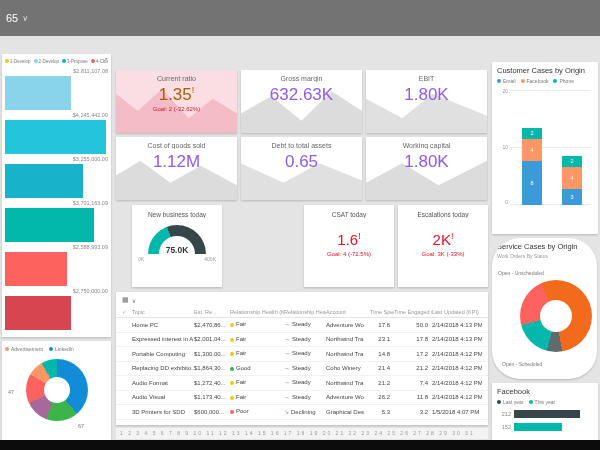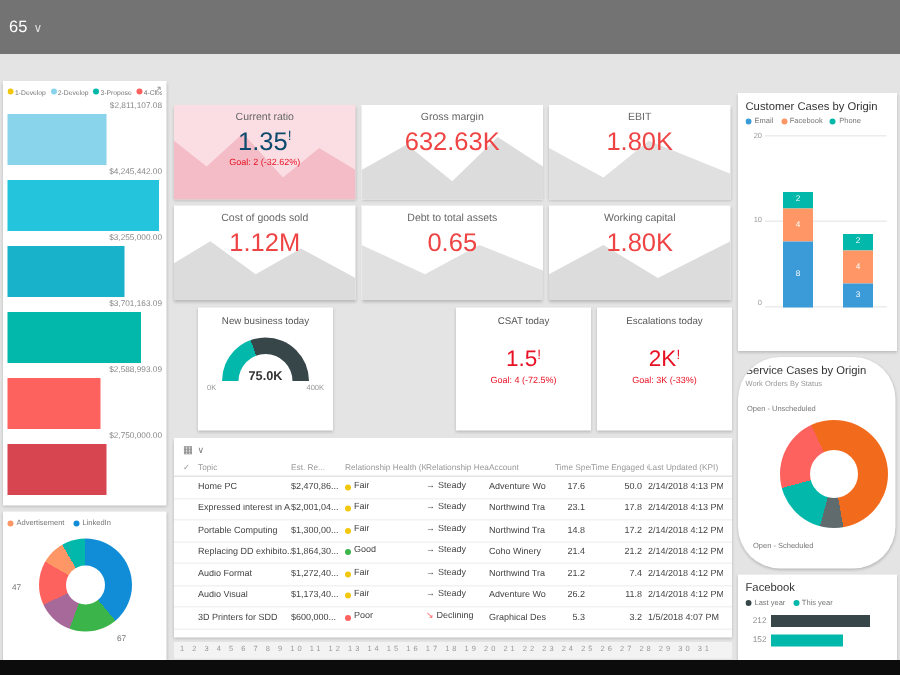--- a/index.html
+++ b/index.html
@@ -24,24 +24,24 @@
   .leadsrc{left:2px;top:341px;width:109px;height:99px;padding:3px;}
   .lglegend{display:flex;gap:6px;align-items:center;font-size:5px;color:#777;height:9px;}
   .lgitem{display:flex;align-items:center;gap:2px;}
   .ldonut{position:absolute;left:24px;top:18px;width:62px;height:62px;border-radius:50%;}
   .ldonut .hole{position:absolute;left:18px;top:18px;width:26px;height:26px;border-radius:50%;background:#fff;}
   .callout{position:absolute;font-size:5.5px;color:#777;}
   
   .kpi{width:121px;height:63px;}
   .kpi .spark{position:absolute;left:0;right:0;top:14px;bottom:0;}
   .kpi-t{position:relative;z-index:2;font-size:7px;color:#666;text-align:center;margin-top:5px;white-space:nowrap;overflow:hidden;}
-  .kpi-v{position:relative;z-index:2;font-size:17px;color:#ef4444;text-align:center;margin-top:3px;}
+  .kpi-v{position:relative;z-index:2;font-size:17px;color:#8b5cf6;text-align:center;margin-top:3px;}
   .kpi-goal{position:relative;z-index:2;font-size:6px;color:#e81123;text-align:center;margin-top:1px;}
   .alert{background:#fbdee3;}
-  .alert .kpi-v{color:#0c4a6e;text-align:center;}
+  .alert .kpi-v{color:#a16207;text-align:center;}
   .flag{font-size:9px;vertical-align:top;}
   .s0{background:#f3bcc6;clip-path:polygon(0 20%,18% 55%,38% 10%,60% 70%,80% 30%,100% 60%,100% 100%,0 100%);}
   .s1{background:#dcdcdc;clip-path:polygon(0 60%,25% 25%,50% 75%,75% 15%,100% 55%,100% 100%,0 100%);}
   .s2{background:#e0e0e0;clip-path:polygon(0 30%,30% 70%,55% 20%,100% 65%,100% 100%,0 100%);}
   .s3{background:#dcdcdc;clip-path:polygon(0 50%,20% 20%,45% 65%,70% 30%,100% 70%,100% 100%,0 100%);}
   .s4{background:#e0e0e0;clip-path:polygon(0 25%,35% 65%,65% 25%,100% 60%,100% 100%,0 100%);}
   .s5{background:#dcdcdc;clip-path:polygon(0 65%,30% 25%,60% 70%,100% 20%,100% 100%,0 100%);}
   
   .gcard{width:90px;height:82px;}
   .g-t{font-size:6.5px;color:#555;text-align:center;margin-top:6px;white-space:nowrap;overflow:hidden;}
@@ -208,21 +208,21 @@
       <div class="ghole"></div>
       <div class="gval">75.0K</div>
     </div>
     <div class="gminmax">
       <span>0K</span>
       <span>400K</span>
     </div>
   </div>
   <div class="card gcard" style="left:304px;top:205px;">
     <div class="g-t">CSAT today</div>
-    <div class="gkpi-v"><span>1.5</span><span class="flag">!</span></div>
+    <div class="gkpi-v"><span>1.6</span><span class="flag">!</span></div>
     <div class="gkpi-goal">Goal: 4 (-72.5%)</div>
   </div>
   <div class="card gcard" style="left:398px;top:205px;">
     <div class="g-t">Escalations today</div>
     <div class="gkpi-v"><span>2K</span><span class="flag">!</span></div>
     <div class="gkpi-goal">Goal: 3K (-33%)</div>
   </div>
 
   <div class="card tblcard">
     <div class="tbl-title">

